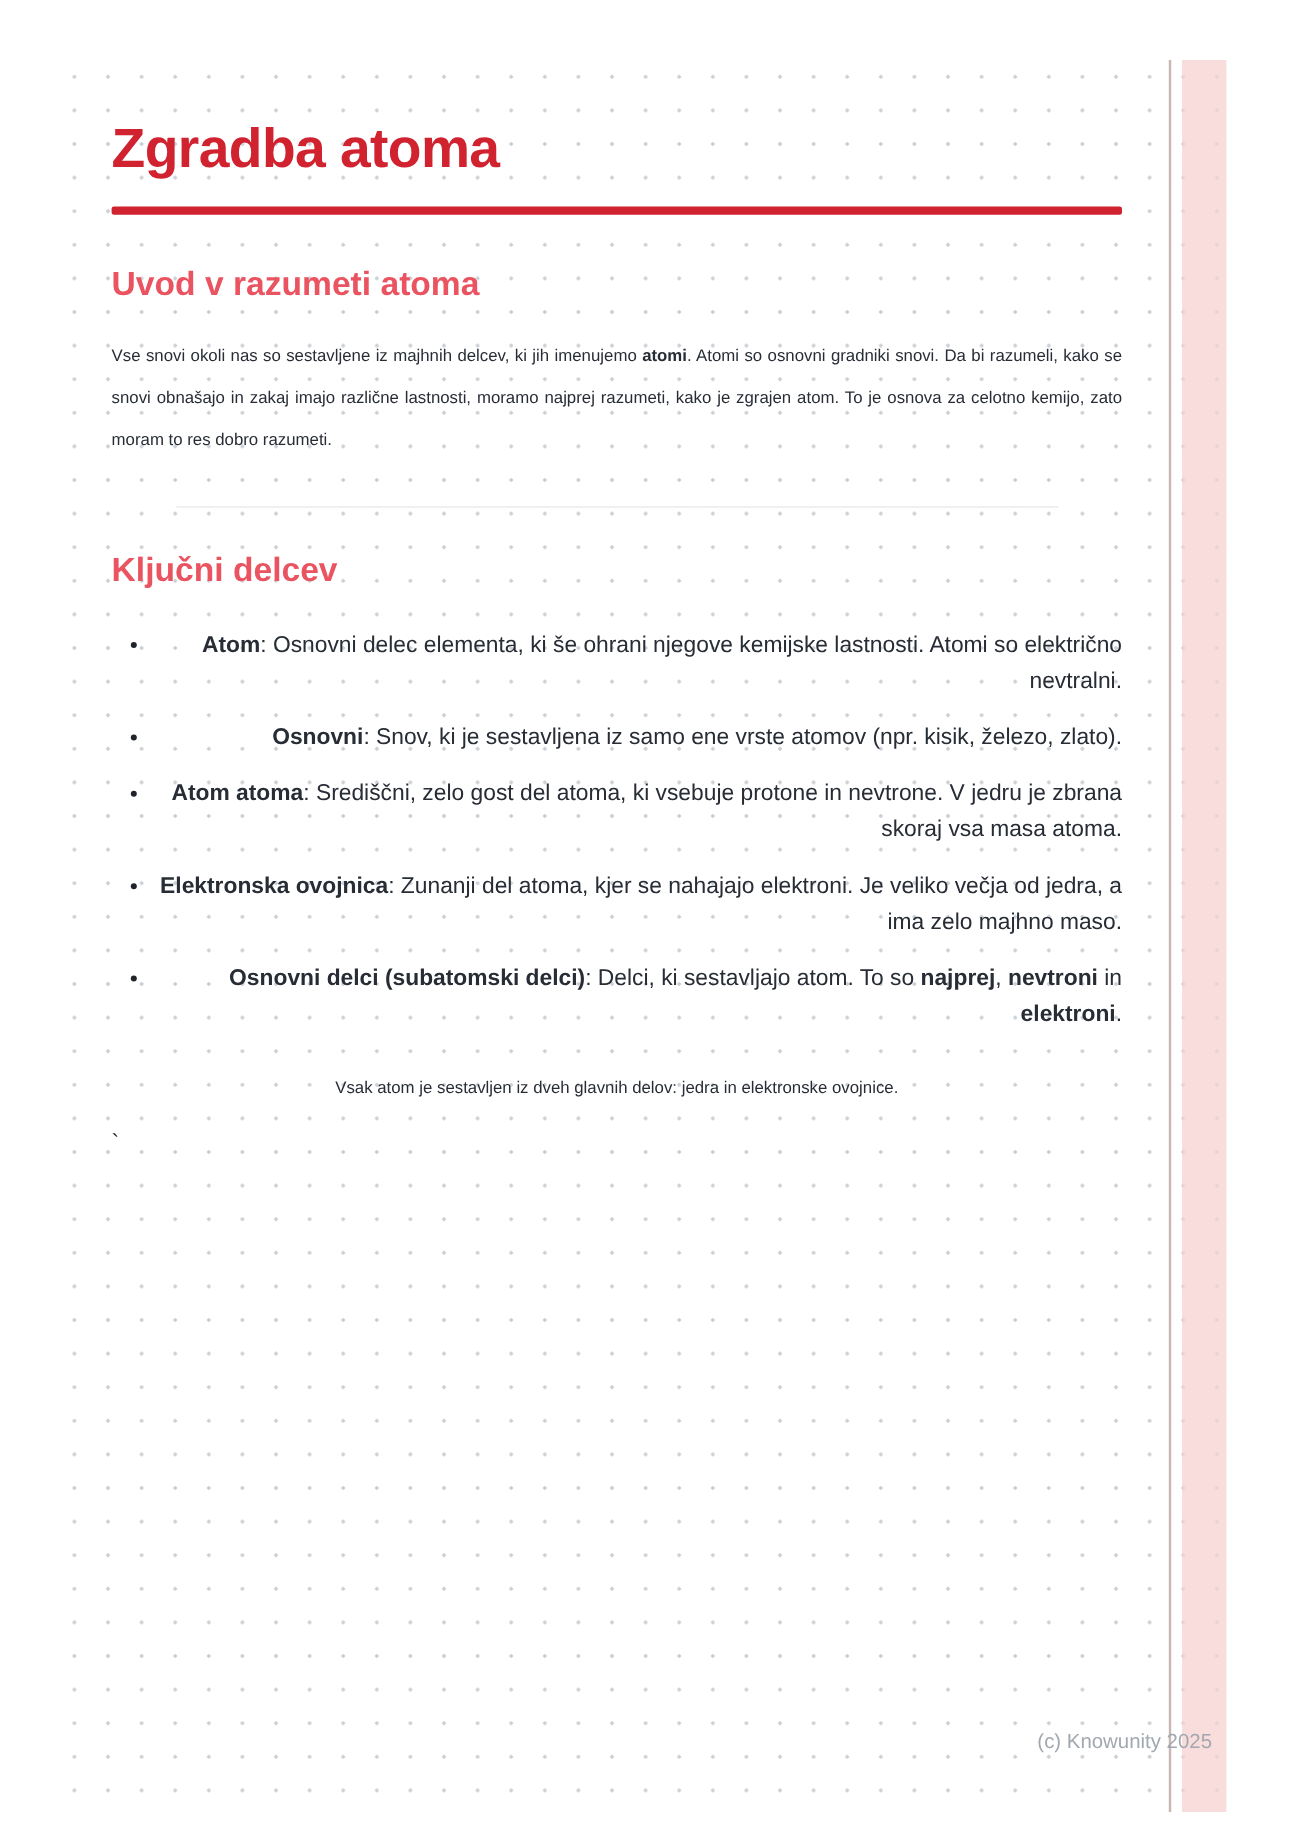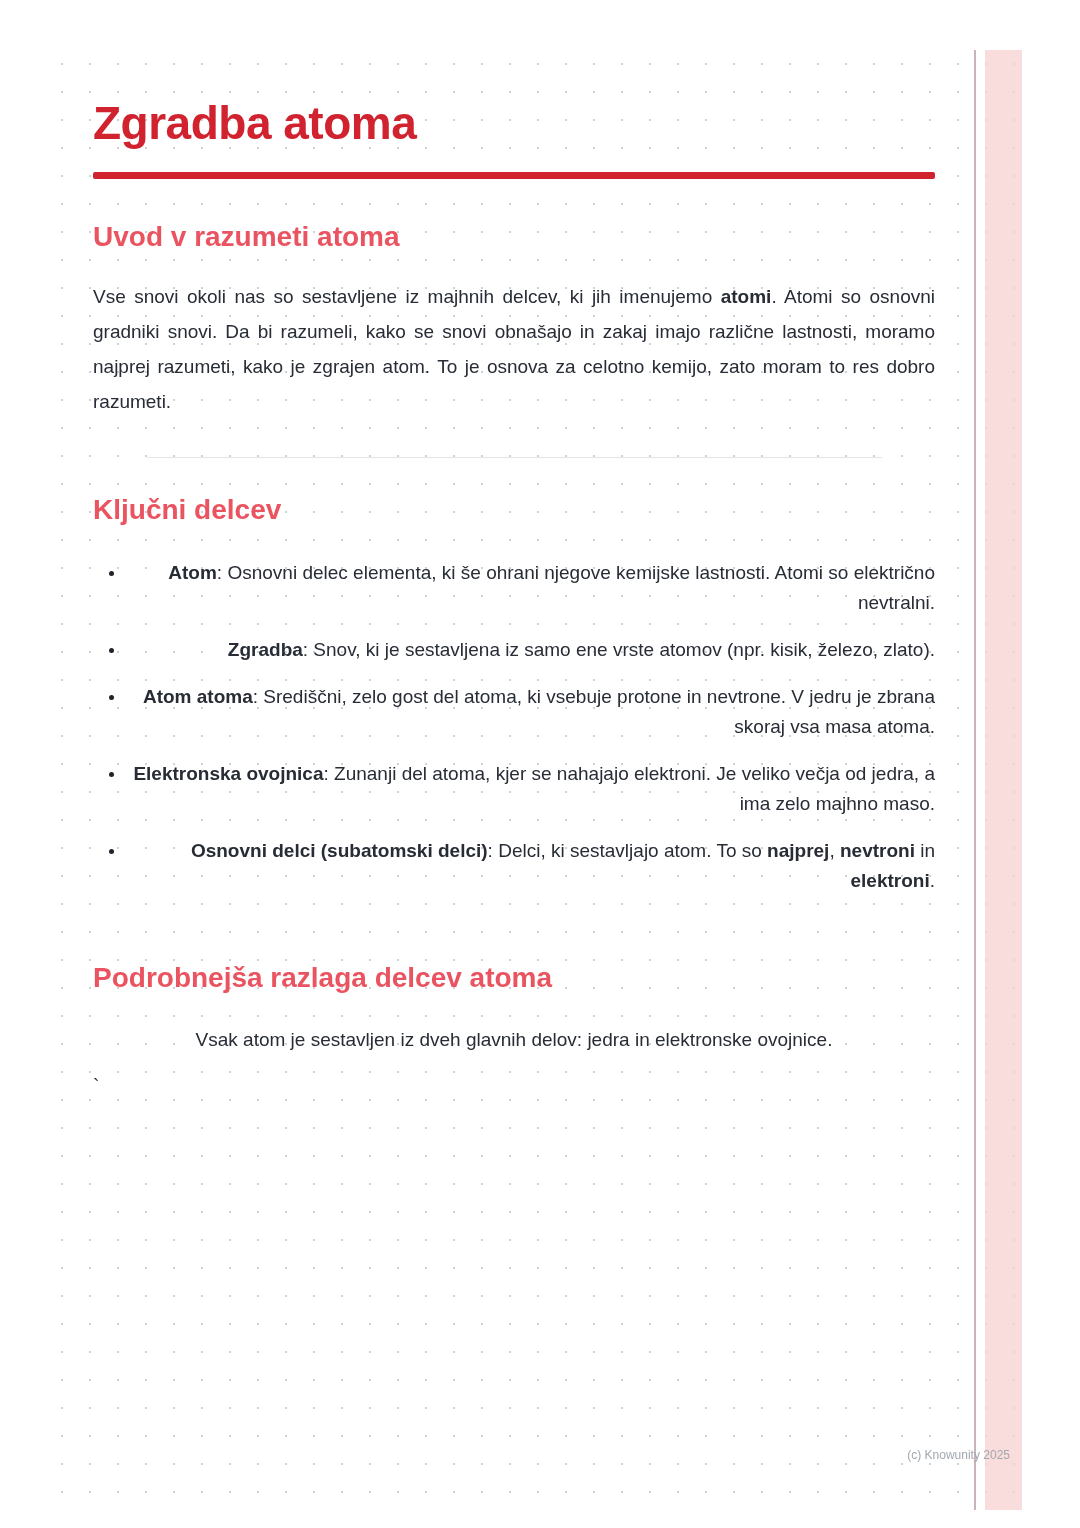--- a/index.html
+++ b/index.html
@@ -51,21 +51,21 @@
     border-radius: 2px;
   }
   .section-heading {
     margin: 42px 0 0 0;
     font-size: 28px;
     font-weight: 700;
     color: #ea5360;
   }
   .body-paragraph {
     margin: 26px 0 0 0;
-    font-size: 19px;
+    font-size: 14px;
     line-height: 35px;
     text-align: justify;
   }
   .section-divider {
     margin-top: 38px;
     height: 1px;
     width: 735px;
     background: #e4e7ea;
     border: none;
   }
@@ -87,21 +87,21 @@
   .details-paragraph { text-align: center; margin-top: 28px; }
   .stray-char {
     margin-top: 14px;
     font-size: 19px;
     line-height: 30px;
   }
   .footer-credit {
     position: absolute;
     right: 70px;
     bottom: 66px;
-    font-size: 12px;
+    font-size: 17px;
     color: #a2a8af;
   }
   b { font-weight: 700; }
 </style>
 </head>
 <body>
 
 <div class="page">
 
   <div class="dot-grid"></div>
@@ -117,29 +117,28 @@
       <h2 class="section-heading">Uvod v razumeti atoma</h2>
       <p class="body-paragraph"><span>Vse snovi okoli nas so sestavljene iz majhnih delcev, ki jih imenujemo </span><b>atomi</b><span>. Atomi so osnovni gradniki snovi. Da bi razumeli, kako se snovi obnašajo in zakaj imajo različne lastnosti, moramo najprej razumeti, kako je zgrajen atom. To je osnova za celotno kemijo, zato moram to res dobro razumeti.</span></p>
     </section>
 
     <hr class="section-divider">
 
     <section>
       <h2 class="section-heading mt-lg">Ključni delcev</h2>
       <ul class="term-list">
         <li><b>Atom</b><span>: Osnovni delec elementa, ki še ohrani njegove kemijske lastnosti. Atomi so električno nevtralni.</span></li>
-        <li><b>Zgradba</b><span>: Snov, ki je sestavljena iz samo ene vrste atomov (npr. kisik, železo, zlato).</span></li>
+        <li><b>Osnovni</b><span>: Snov, ki je sestavljena iz samo ene vrste atomov (npr. kisik, železo, zlato).</span></li>
         <li><b>Atom atoma</b><span>: Središčni, zelo gost del atoma, ki vsebuje protone in nevtrone. V jedru je zbrana skoraj vsa masa atoma.</span></li>
         <li><b>Elektronska ovojnica</b><span>: Zunanji del atoma, kjer se nahajajo elektroni. Je veliko večja od jedra, a ima zelo majhno maso.</span></li>
         <li><b>Osnovni delci (subatomski delci)</b><span>: Delci, ki sestavljajo atom. To so </span><b>najprej</b><span>, </span><b>nevtroni</b><span> in </span><b>elektroni</b><span>.</span></li>
       </ul>
     </section>
 
     <section>
-      <h2 class="section-heading details-heading">Podrobnejša razlaga delcev atoma</h2>
       <p class="body-paragraph details-paragraph"><span>Vsak atom je sestavljen iz dveh glavnih delov: jedra in elektronske ovojnice.</span></p>
       <div class="stray-char">`</div>
     </section>
 
   </div>
 
   <div class="footer-credit">(c) Knowunity 2025</div>
 
 </div>
 

